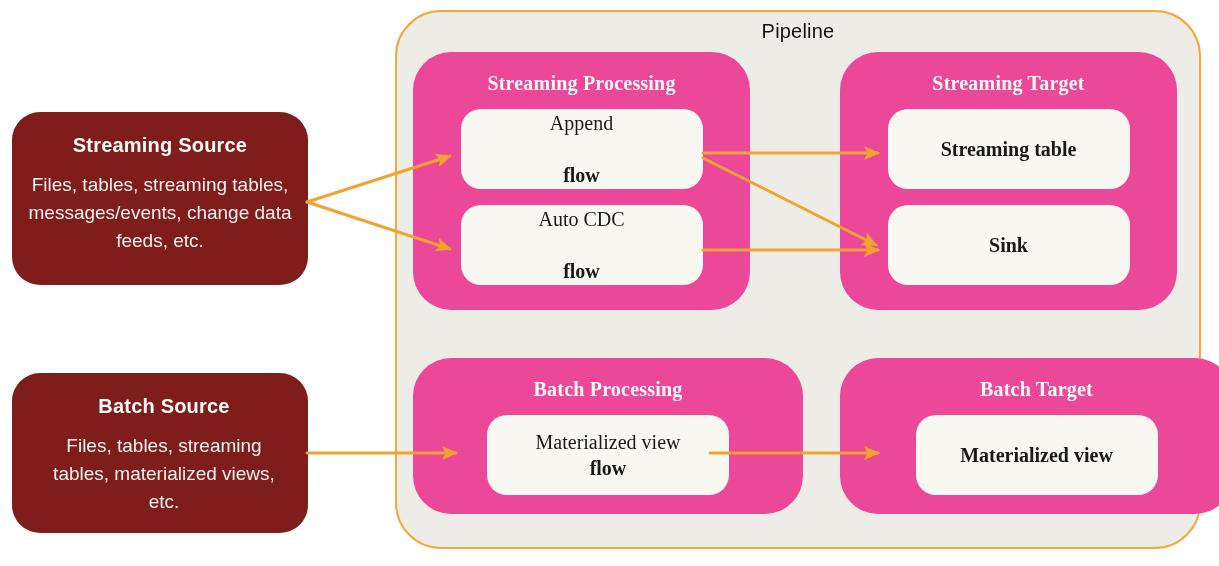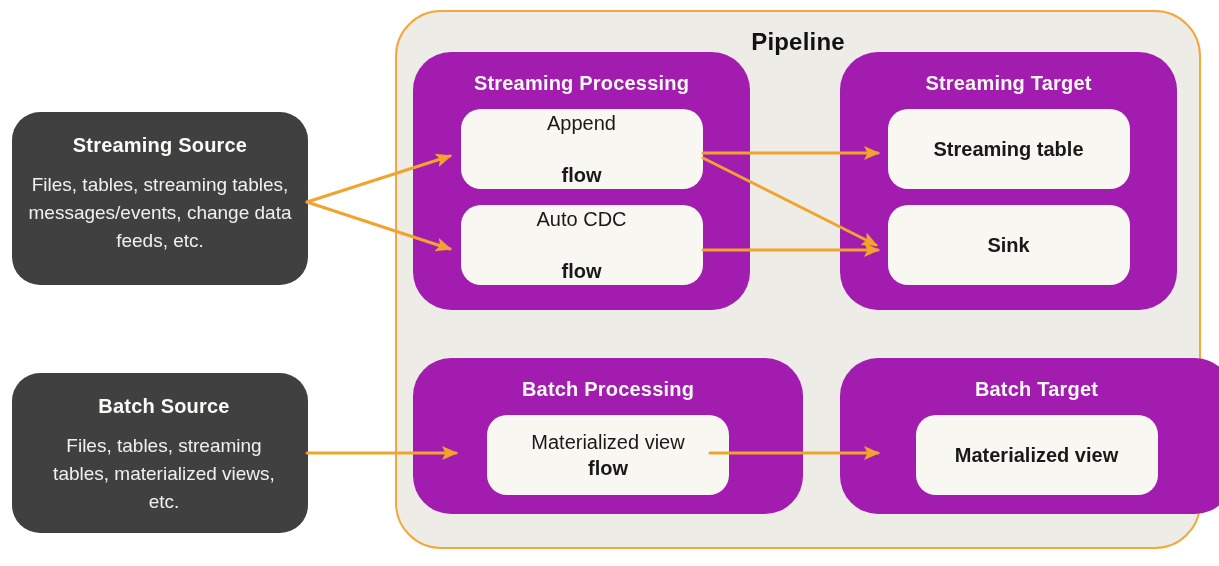--- a/index.html
+++ b/index.html
@@ -7,47 +7,47 @@
     position:relative;width:1219px;height:566px;background:#ffffff;overflow:hidden;
     font-family:"Liberation Sans", sans-serif;
   }
   
   .pipeline{
     position:absolute;left:395px;top:10px;width:806px;height:539px;
     background:#edece7;border:2px solid #f2a83b;border-radius:46px;
     box-sizing:border-box;
   }
   .pipeline-label{
-    position:absolute;top:16px;left:0;width:100%;text-align:center;
-    font-size:24px;font-weight:bold;color:#121212;letter-spacing:.2px;
+    position:absolute;top:8px;left:0;width:100%;text-align:center;
+    font-size:20px;font-weight:normal;color:#121212;letter-spacing:.2px;
   }
   
   .group{
-    position:absolute;background:#a21caf;border-radius:38px;
-    box-sizing:border-box;padding-top:20px;
+    position:absolute;background:#ec4899;border-radius:38px;
+    box-sizing:border-box;padding-top:20px;font-family:Liberation Serif, serif;
   }
   .group-title{
     text-align:center;font-size:20px;font-weight:bold;color:#f7f7f3;
     margin-bottom:14px;letter-spacing:.2px;
   }
   #streaming-processing{left:413px;top:52px;width:337px;height:258px;}
   #streaming-target{left:840px;top:52px;width:337px;height:258px;}
   #batch-processing{left:413px;top:358px;width:390px;height:156px;}
   #batch-target{left:840px;top:358px;width:393px;height:156px;}
   
   .card{
     width:242px;height:80px;margin:0 auto 16px auto;background:#f8f7f2;
     border-radius:20px;display:flex;align-items:center;justify-content:center;
     font-size:20px;color:#191919;text-align:center;line-height:26px;flex-direction:column;
   }
   .card .bold{font-weight:bold;}
   .card.stacked{flex-direction:column;}
   
   .source{
-    position:absolute;background:#404040;border-radius:28px;box-sizing:border-box;
+    position:absolute;background:#7f1d1d;border-radius:28px;box-sizing:border-box;
     text-align:center;color:#eff1ee;
   }
   #streaming-source{left:12px;top:112px;width:296px;height:173px;padding:22px 14px 0 14px;}
   #batch-source{left:12px;top:373px;width:296px;height:160px;padding:22px 28px 0 36px;}
   .source-title{font-size:20px;font-weight:bold;color:#fbfbf8;margin-bottom:14px;letter-spacing:.2px;}
   .source-body{font-size:19px;line-height:28px;}
   
   .arrows{position:absolute;left:0;top:0;width:1219px;height:566px;pointer-events:none;}
 </style>
 </head>

